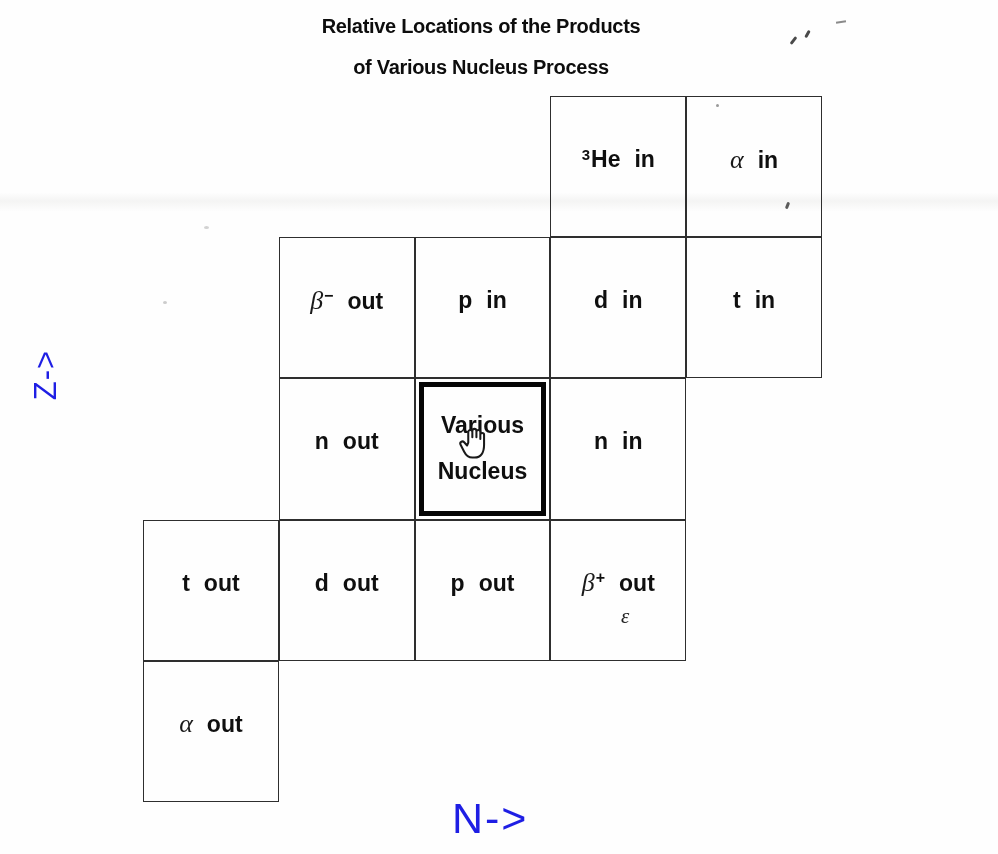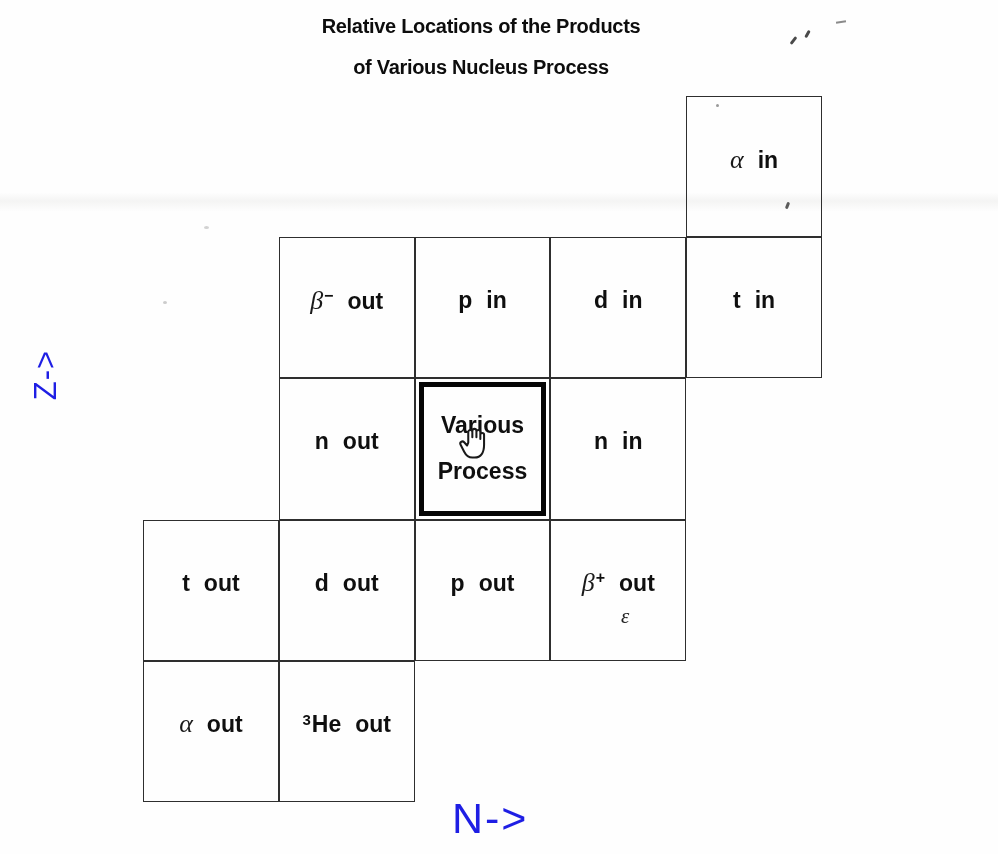--- a/index.html
+++ b/index.html
@@ -119,20 +119,23 @@
     <span>Relative Locations of the Products</span>
     <span>of Various Nucleus Process</span>
   </h1>
 
   <div class="z-axis">
     <span>Z-&gt;</span>
   </div>
 
   <div class="grid">
 
+    <div class="cell r1 c4">
+      <span class="lbl"><sup class="mass">3</sup><span class="sym">He</span><span class="word">in</span></span>
+    </div>
 
     <div class="cell r1 c5">
       <span class="lbl"><i class="greek">α</i><span class="word">in</span></span>
     </div>
 
     <div class="cell r2 c2">
       <span class="lbl"><i class="greek">β</i><sup class="post">−</sup><span class="word">out</span></span>
     </div>
 
     <div class="cell r2 c3">
@@ -147,21 +150,21 @@
       <span class="lbl"><span class="sym">t</span><span class="word">in</span></span>
     </div>
 
     <div class="cell r3 c2">
       <span class="lbl"><span class="sym">n</span><span class="word">out</span></span>
     </div>
 
     <div class="cell r3 c3 orig-outer">
       <div class="orig-box">
         <span class="oline">Various</span>
-        <span class="oline">Process</span>
+        <span class="oline">Nucleus</span>
         <span class="hand">
           <svg viewBox="2 5 18 20" xmlns="http://www.w3.org/2000/svg">
             <path fill="#ffffff" stroke="#1a1a1a" stroke-width="1.2" stroke-linejoin="round" stroke-linecap="round" d="M8.8 14.2 L8.8 8 a1.2 1.2 0 0 1 2.4 0 L11.2 11 L11.2 7.3 a1.2 1.2 0 0 1 2.4 0 L13.6 11 L13.6 7.9 a1.15 1.15 0 0 1 2.3 0 L15.9 12 L15.9 9.6 a1.1 1.1 0 0 1 2.2 0 L18.1 15.5 C18.1 20 16.3 23 12.5 23 L11.2 23 C8.8 23 7.5 21.8 6.4 19.6 L4.3 15.4 C3.5 13.9 5.3 12.8 6.4 14 L8.1 15.9 Z"></path>
           </svg>
         </span>
       </div>
     </div>
 
     <div class="cell r3 c4">
       <span class="lbl"><span class="sym">n</span><span class="word">in</span></span>
@@ -181,23 +184,20 @@
 
     <div class="cell r4 c4">
       <span class="lbl"><i class="greek">β</i><sup class="post">+</sup><span class="word">out</span></span>
       <span class="epsilon">ε</span>
     </div>
 
     <div class="cell r5 c1">
       <span class="lbl"><i class="greek">α</i><span class="word">out</span></span>
     </div>
 
-    <div class="cell r5 c2">
-      <span class="lbl"><sup class="mass">3</sup><span class="sym">He</span><span class="word">out</span></span>
-    </div>
 
   </div>
 
   <div class="n-axis">N-&gt;</div>
 
   <div class="artifact a1"></div>
   <div class="artifact a2"></div>
   <div class="artifact a3"></div>
   <div class="artifact a4"></div>
   <div class="artifact a5"></div>

